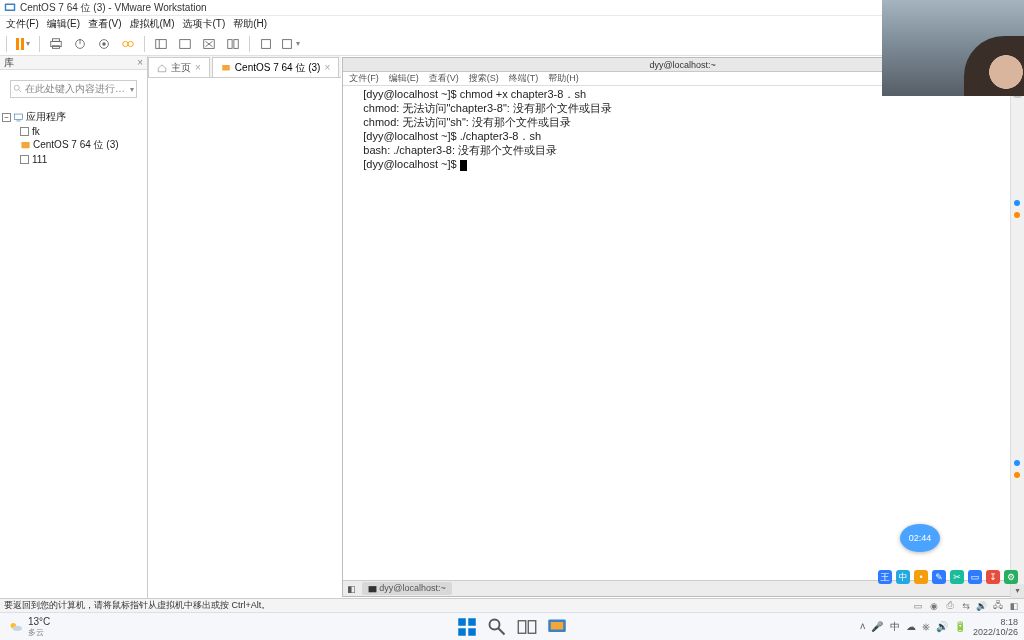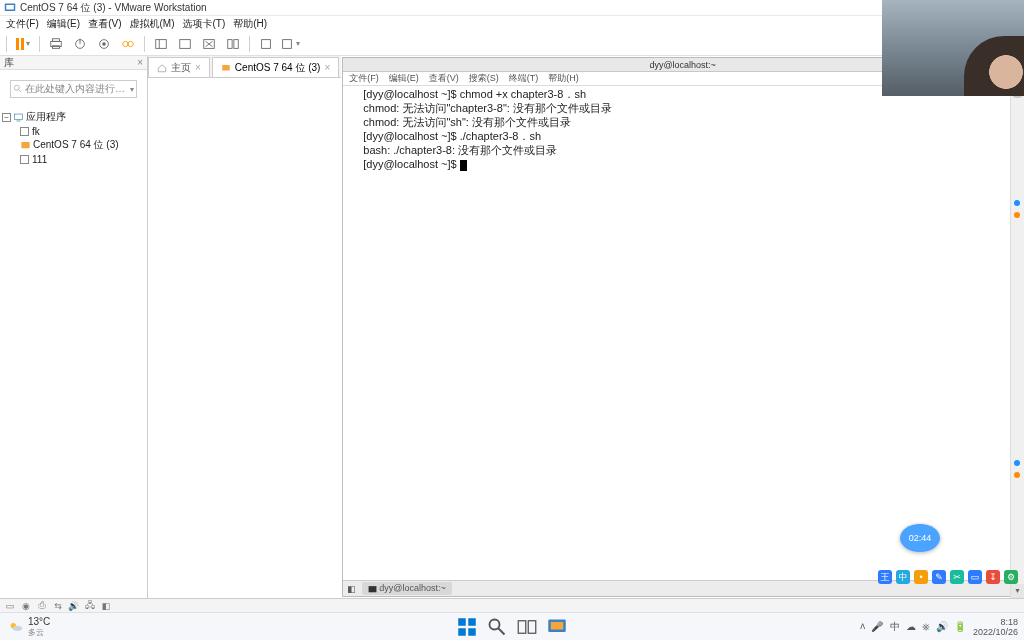--- a/index.html
+++ b/index.html
@@ -270,20 +270,21 @@
               <rect x="1" y="2" width="14" height="11" fill="#333"></rect>
             </svg>
           <span>dyy@localhost:~</span>
         </span>
       </div>
     </div>
   </div>
 </div>
 
 <div class="statusbar">
+  <span>要返回到您的计算机，请将鼠标指针从虚拟机中移出或按 Ctrl+Alt。</span>
   <span class="icons">
     <span>▭</span>
     <span>◉</span>
     <span>⎙</span>
     <span>⇆</span>
     <span>🔊</span>
     <span>🖧</span>
     <span>◧</span>
   </span>
 </div>

